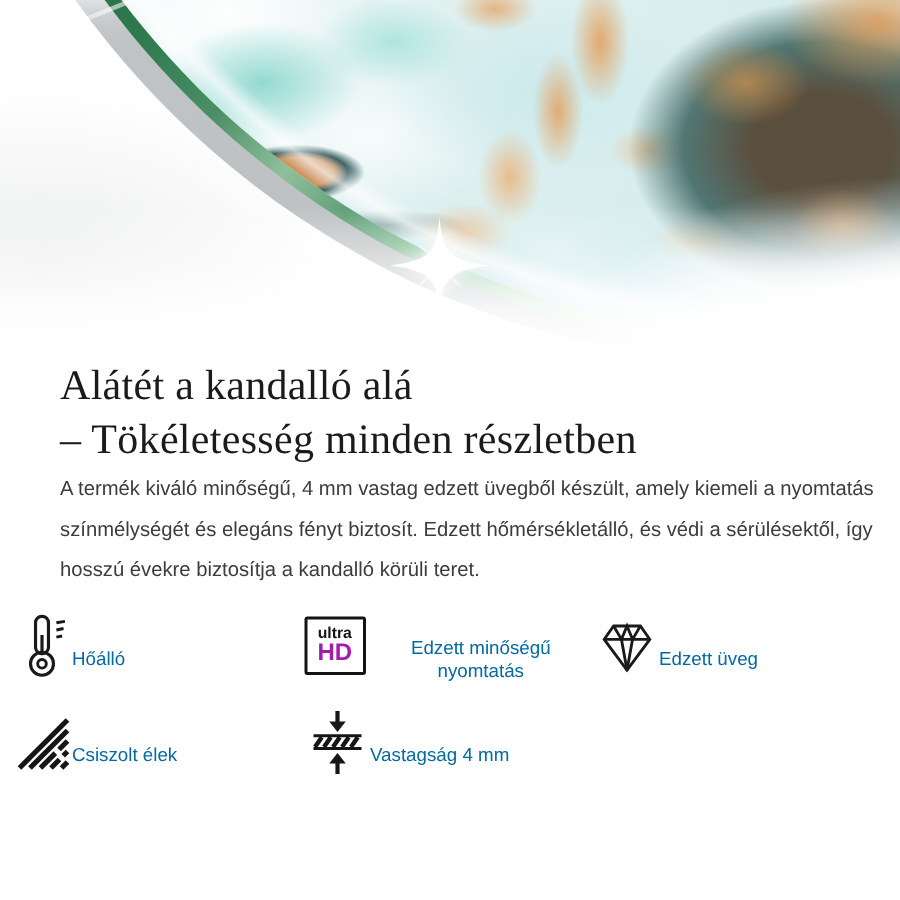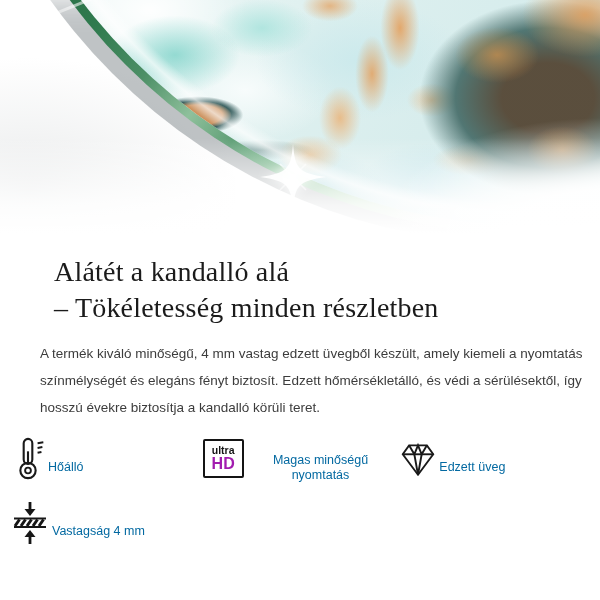--- a/index.html
+++ b/index.html
@@ -90,21 +90,21 @@
   .sparkle {
     position: absolute;
     left: 258px; top: 142px;
     width: 70px; height: 70px;
     filter: drop-shadow(0 0 6px rgba(255,255,255,.95));
   }
 
   
   .content { padding: 0 40px; }
   h1 {
-    margin: 14px; padding-top: 2px;
+    margin: 0; padding-top: 2px;
     font-family: "Liberation Serif", serif;
     font-weight: 400;
     font-size: 28px; line-height: 36px;
     color: #1b1b1b;
     letter-spacing: .2px;
   }
   h1 span { display: block; }
   .description {
     margin-top: 0;
     font-size: 13.5px; line-height: 27px;
@@ -187,36 +187,48 @@
     <div class="label">Hőálló</div>
   </div>
 
   <div class="feature">
     <div class="icon-box">
       <div class="uhd-box">
         <span class="uhd-top">ultra</span>
         <span class="uhd-bottom">HD</span>
       </div>
     </div>
-    <div class="label">Magas minőségű nyomtatás</div>
+    <div class="label">Edzett minőségű nyomtatás</div>
   </div>
 
 
   <div class="feature">
     <div class="icon-box">
       <svg width="42" height="42" viewBox="0 0 40 40">
         <path class="ln" d="M11.5 7 H28.5 L34.5 15.5 L20 35 L5.5 15.5 Z" stroke-width="1.8" stroke-linejoin="miter"></path>
         <path class="ln" d="M5.5 15.5 H34.5" stroke-width="1.8"></path>
         <path class="ln" d="M11.5 7 L16.5 15.5 L20 7 L23.5 15.5 L28.5 7" stroke-width="1.8"></path>
         <path class="ln" d="M16.5 15.5 L20 35 L23.5 15.5" stroke-width="1.8"></path>
       </svg>
     </div>
     <div class="label">Edzett üveg</div>
   </div>
 
+  <div class="feature">
+    <div class="icon-box">
+      <svg width="40" height="40" viewBox="0 0 40 40">
+        <path d="M5 37 L37 5" stroke="#161616" stroke-width="3.4"></path>
+        <path d="M12 37 L37 12" stroke="#161616" stroke-width="3.4"></path>
+        <path d="M19 37 L37 19" stroke="#161616" stroke-width="3.4" stroke-dasharray="14 3.5"></path>
+        <path d="M26 37 L37 26" stroke="#161616" stroke-width="3.4" stroke-dasharray="8 3.5"></path>
+        <path d="M33 37 L37 33" stroke="#161616" stroke-width="3.4"></path>
+      </svg>
+    </div>
+    <div class="label">Csiszolt élek</div>
+  </div>
 
   <div class="feature">
     <div class="icon-box">
       <svg width="44" height="46" viewBox="0 0 44 46">
         <line x1="22" y1="2" x2="22" y2="10" stroke="#161616" stroke-width="2.8"></line>
         <polygon points="16.5,9 27.5,9 22,16" fill="#161616"></polygon>
         <line x1="6" y1="18.5" x2="38" y2="18.5" stroke="#161616" stroke-width="2"></line>
         <line x1="6" y1="27" x2="38" y2="27" stroke="#161616" stroke-width="2"></line>
         <g stroke="#161616" stroke-width="3">
           <line x1="7" y1="26" x2="11.5" y2="19.5"></line>

